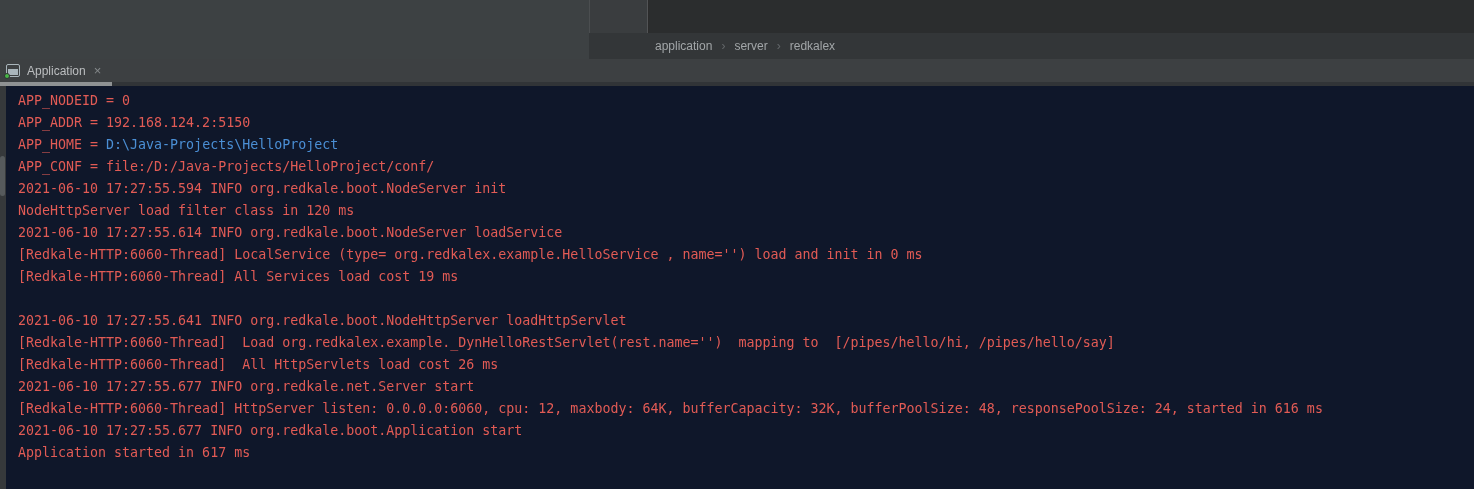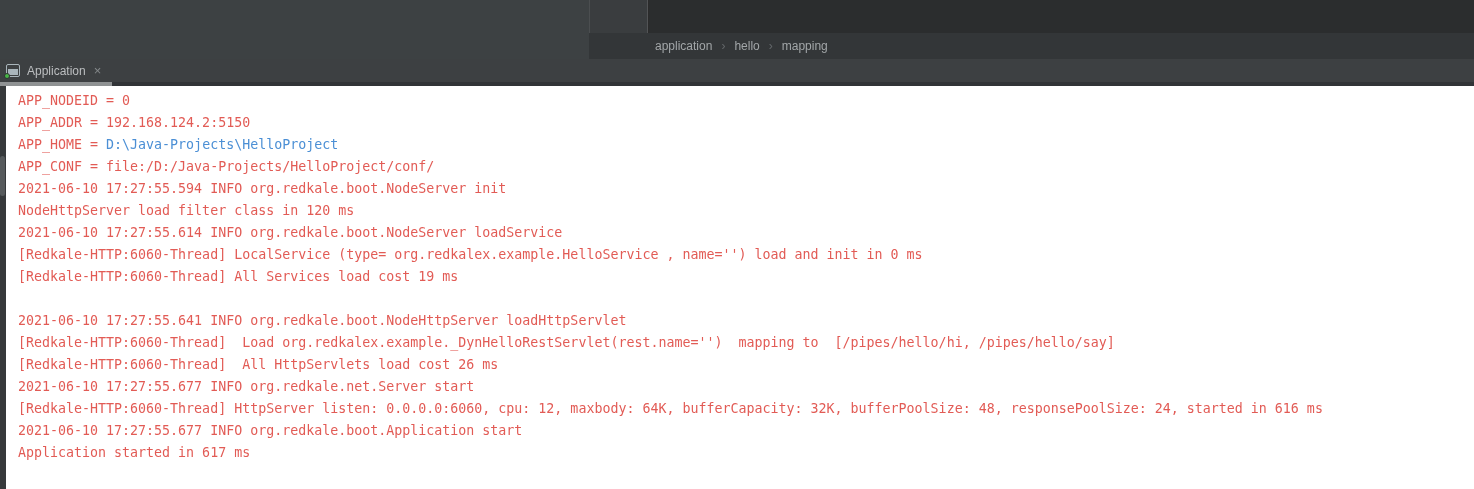--- a/index.html
+++ b/index.html
@@ -24,41 +24,41 @@
   .console-icon { position: relative; width: 14px; height: 13px; margin-right: 7px; flex: none; }
   .console-icon .frame { position: absolute; left: 0; top: 0; width: 14px; height: 13px;
                          border: 1px solid #a9b5bb; border-radius: 2px; }
   .console-icon .fill  { position: absolute; left: 2px; top: 5px; width: 10px; height: 6px; background: #a9b5bb; }
   .console-icon .dot   { position: absolute; left: -2px; bottom: -2px; width: 6px; height: 6px;
                          border-radius: 50%; background: #47b547; border: 1px solid #2f3133; }
   .tab-label { font-size: 12px; color: #bcbec0; }
   .tab-close { font-size: 13px; color: #85898b; margin-left: 8px; line-height: 1; cursor: pointer; }
 
   
-  .console { position: absolute; left: 0; top: 86px; width: 1474px; height: 403px; background: #ffffff; }
+  .console { position: absolute; left: 0; top: 86px; width: 1474px; height: 403px; background: #0f172a; }
   .gutter  { position: absolute; left: 0; top: 0; width: 6px; height: 403px; background: #36393b; }
   .gutter-thumb { position: absolute; left: 0; top: 70px; width: 5px; height: 40px; background: #565a5c; border-radius: 3px; }
   .lines { position: absolute; left: 18px; top: 4px; white-space: pre;
            font-family: "DejaVu Sans Mono", "Liberation Mono", monospace;
            font-size: 13.3px; line-height: 22px; }
   .log-line { height: 22px; }
   .console-link { cursor: pointer; }
 </style>
 </head>
 <body>
 
 <div class="editor-left"></div>
 <div class="mini-panel"></div>
 <div class="top-right-strip"></div>
 <div class="breadcrumb-bar" id="breadcrumb">
     <span class="crumb">application</span>
     <span class="crumb-sep">›</span>
-    <span class="crumb">hello</span>
+    <span class="crumb">server</span>
     <span class="crumb-sep">›</span>
-    <span class="crumb">mapping</span>
+    <span class="crumb">redkalex</span>
   </div>
 
 <div class="tabbar">
   <div class="tab">
     <span class="console-icon">
       <span class="frame"></span>
         <span class="fill"></span>
         <span class="dot"></span>
     </span>
     <span class="tab-label">Application</span>

